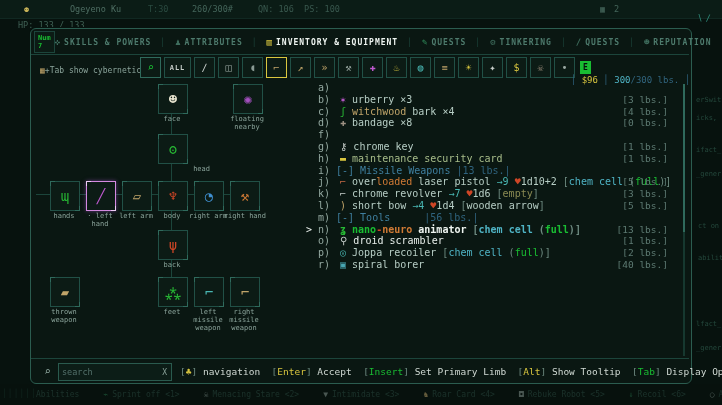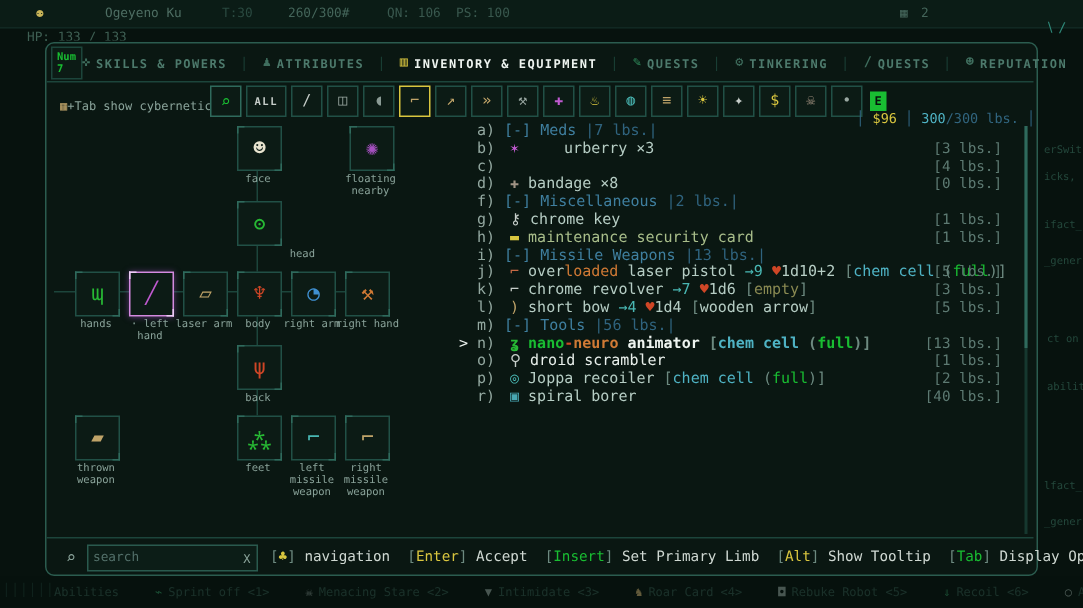--- a/index.html
+++ b/index.html
@@ -224,21 +224,21 @@
       <span style="color: rgb(39, 185, 52);">ɰ</span>
     </div>
     <div class="slotlabel" style="left: 42px; top: 212px;">hands</div>
     <div class="slot hl" style="left: 86px; top: 181px;">
       <span style="color: rgb(192, 90, 208);">╱</span>
     </div>
     <div class="slotlabel" style="left: 78px; top: 212px;">· left hand</div>
     <div class="slot" style="left: 122px; top: 181px;">
       <span style="color: rgb(192, 164, 105);">▱</span>
     </div>
-    <div class="slotlabel" style="left: 114px; top: 212px;">laser arm</div>
+    <div class="slotlabel" style="left: 114px; top: 212px;">left arm</div>
     <div class="slot" style="left: 158px; top: 181px;">
       <span style="color: rgb(207, 70, 38);">♆</span>
     </div>
     <div class="slotlabel" style="left: 150px; top: 212px;">body</div>
     <div class="slot" style="left: 194px; top: 181px;">
       <span style="color: rgb(63, 143, 208);">◔</span>
     </div>
     <div class="slotlabel" style="left: 186px; top: 212px;">right arm</div>
     <div class="slot" style="left: 230px; top: 181px;">
       <span style="color: rgb(208, 122, 53);">⚒</span>
@@ -260,32 +260,32 @@
       <span style="color: rgb(73, 183, 179);">⌐</span>
     </div>
     <div class="slotlabel" style="left: 186px; top: 308px;">left missile weapon</div>
     <div class="slot" style="left: 230px; top: 277px;">
       <span style="color: rgb(192, 164, 105);">⌐</span>
     </div>
     <div class="slotlabel" style="left: 222px; top: 308px;">right missile weapon</div>
   </div>
 
 <div id="invlist">
-    <div class="invrow" style="top: 82px;"><span class="letter">a)</span><span class="content"><span style="color: rgb(63, 127, 159);">[-] </span><span style="color: rgb(63, 127, 159);">Meds </span><span style="color: rgb(47, 99, 126);">|7 lbs.|</span></span></div>
-    <div class="invrow" style="top: 93.8px;"><span class="letter">b)</span><span class="content item"><span style="color: rgb(192, 90, 208);">✶ </span><span style="color: rgb(182, 205, 196); margin-left: 24px;">urberry </span><span style="color: rgb(182, 205, 196);">×3</span></span><span class="wt">[3 lbs.]</span></div>
-    <div class="invrow" style="top: 105.6px;"><span class="letter">c)</span><span class="wt">[4 lbs.]</span></div>
+    <div class="invrow" style="top: 82px;"><span class="letter">a)</span></div>
+    <div class="invrow" style="top: 93.8px;"><span class="letter">b)</span><span class="content item"><span style="color: rgb(192, 90, 208);">✶ </span><span style="color: rgb(182, 205, 196);">urberry </span><span style="color: rgb(182, 205, 196);">×3</span></span><span class="wt">[3 lbs.]</span></div>
+    <div class="invrow" style="top: 105.6px;"><span class="letter">c)</span><span class="content item"><span style="color: rgb(39, 185, 52);">ʃ </span><span style="color: rgb(192, 164, 105);">witchwood </span><span style="color: rgb(182, 205, 196);">bark </span><span style="color: rgb(182, 205, 196);">×4</span></span><span class="wt">[4 lbs.]</span></div>
     <div class="invrow" style="top: 117.4px;"><span class="letter">d)</span><span class="content item"><span style="color: rgb(160, 147, 132);">✚ </span><span style="color: rgb(182, 205, 196);">bandage </span><span style="color: rgb(182, 205, 196);">×8</span></span><span class="wt">[0 lbs.]</span></div>
-    <div class="invrow" style="top: 129.2px;"><span class="letter">f)</span><span class="content"><span style="color: rgb(63, 127, 159);">[-] </span><span style="color: rgb(63, 127, 159);">Miscellaneous </span><span style="color: rgb(47, 99, 126);">|2 lbs.|</span></span></div>
+    <div class="invrow" style="top: 129.2px;"><span class="letter">f)</span></div>
     <div class="invrow" style="top: 141px;"><span class="letter">g)</span><span class="content item"><span style="color: rgb(198, 205, 201);">⚷ </span><span style="color: rgb(182, 205, 196);">chrome key</span></span><span class="wt">[1 lbs.]</span></div>
     <div class="invrow" style="top: 152.8px;"><span class="letter">h)</span><span class="content item"><span style="color: rgb(217, 198, 63);">▬ </span><span style="color: rgb(168, 189, 138);">maintenance security card</span></span><span class="wt">[1 lbs.]</span></div>
     <div class="invrow" style="top: 164.6px;"><span class="letter">i)</span><span class="content"><span style="color: rgb(63, 127, 159);">[-] </span><span style="color: rgb(63, 127, 159);">Missile Weapons </span><span style="color: rgb(47, 99, 126);">|13 lbs.|</span></span></div>
     <div class="invrow" style="top: 176.4px;"><span class="letter">j)</span><span class="content item"><span style="color: rgb(198, 106, 69);">⌐ </span><span style="color: rgb(182, 205, 196);">over</span><span style="color: rgb(208, 122, 53);">loaded</span><span style="color: rgb(182, 205, 196);"> laser pistol </span><span style="color: rgb(73, 183, 179);">→9 </span><span style="color: rgb(207, 70, 38);">♥</span><span style="color: rgb(182, 205, 196);">1d10+2 </span><span style="color: rgb(109, 138, 128);">[</span><span style="color: rgb(79, 179, 196);">chem cell</span><span style="color: rgb(109, 138, 128);"> (</span><span style="color: rgb(25, 189, 50);">full</span><span style="color: rgb(109, 138, 128);">)]</span></span><span class="wt">[5 lbs.]</span></div>
     <div class="invrow" style="top: 188.2px;"><span class="letter">k)</span><span class="content item"><span style="color: rgb(198, 205, 201);">⌐ </span><span style="color: rgb(182, 205, 196);">chrome revolver </span><span style="color: rgb(73, 183, 179);">→7 </span><span style="color: rgb(207, 70, 38);">♥</span><span style="color: rgb(182, 205, 196);">1d6 </span><span style="color: rgb(109, 138, 128);">[</span><span style="color: rgb(138, 138, 82);">empty</span><span style="color: rgb(109, 138, 128);">]</span></span><span class="wt">[3 lbs.]</span></div>
     <div class="invrow" style="top: 200px;"><span class="letter">l)</span><span class="content item"><span style="color: rgb(192, 164, 105);">) </span><span style="color: rgb(182, 205, 196);">short bow </span><span style="color: rgb(73, 183, 179);">→4 </span><span style="color: rgb(207, 70, 38);">♥</span><span style="color: rgb(182, 205, 196);">1d4 </span><span style="color: rgb(109, 138, 128);">[</span><span style="color: rgb(182, 205, 196);">wooden arrow</span><span style="color: rgb(109, 138, 128);">]</span></span><span class="wt">[5 lbs.]</span></div>
-    <div class="invrow" style="top: 211.8px;"><span class="letter">m)</span><span class="content"><span style="color: rgb(63, 127, 159);">[-] </span><span style="color: rgb(63, 127, 159); text-align: center;">Tools </span><span style="color: rgb(47, 99, 126);">|56 lbs.|</span></span></div>
+    <div class="invrow" style="top: 211.8px;"><span class="letter">m)</span><span class="content"><span style="color: rgb(63, 127, 159);">[-] </span><span style="color: rgb(63, 127, 159); text-align: center;">Tools </span><span style="color: rgb(47, 99, 126); margin-left: 28px;">|56 lbs.|</span></span></div>
     <div class="invrow sel" style="top: 223.6px;"><span class="cursor">&gt;</span><span class="letter">n)</span><span class="content item"><span style="color: rgb(39, 185, 52);">ʓ </span><span style="color: rgb(25, 189, 50);">nano</span><span style="color: rgb(207, 70, 38);">-</span><span style="color: rgb(208, 122, 53);">neuro</span><span style="color: rgb(182, 205, 196);"> </span><span style="color: rgb(238, 244, 240);">animator</span><span style="color: rgb(109, 138, 128);"> [</span><span style="color: rgb(79, 179, 196);">chem cell</span><span style="color: rgb(109, 138, 128);"> (</span><span style="color: rgb(25, 189, 50);">full</span><span style="color: rgb(109, 138, 128);">)]</span></span><span class="wt">[13 lbs.]</span></div>
     <div class="invrow" style="top: 235.4px;"><span class="letter">o)</span><span class="content item"><span style="color: rgb(198, 205, 201);">⚲ </span><span style="color: rgb(232, 239, 235); margin-top: 11px;">droid scrambler</span></span><span class="wt">[1 lbs.]</span></div>
     <div class="invrow" style="top: 247.2px;"><span class="letter">p)</span><span class="content item"><span style="color: rgb(73, 183, 179);">◎ </span><span style="color: rgb(182, 205, 196);">Joppa recoiler </span><span style="color: rgb(109, 138, 128);">[</span><span style="color: rgb(79, 179, 196);">chem cell</span><span style="color: rgb(109, 138, 128);"> (</span><span style="color: rgb(25, 189, 50);">full</span><span style="color: rgb(109, 138, 128);">)]</span></span><span class="wt">[2 lbs.]</span></div>
     <div class="invrow" style="top: 259px;"><span class="letter">r)</span><span class="content item"><span style="color: rgb(73, 167, 179);">▣ </span><span style="color: rgb(182, 205, 196);">spiral borer</span></span><span class="wt">[40 lbs.]</span></div>
   </div>
 <div class="abs" id="scroll-track"></div>
 <div class="abs" id="scroll-thumb"></div>
 
 <div class="abs" id="search-glyph">⌕</div>
 <div class="abs" id="search-wrap">

